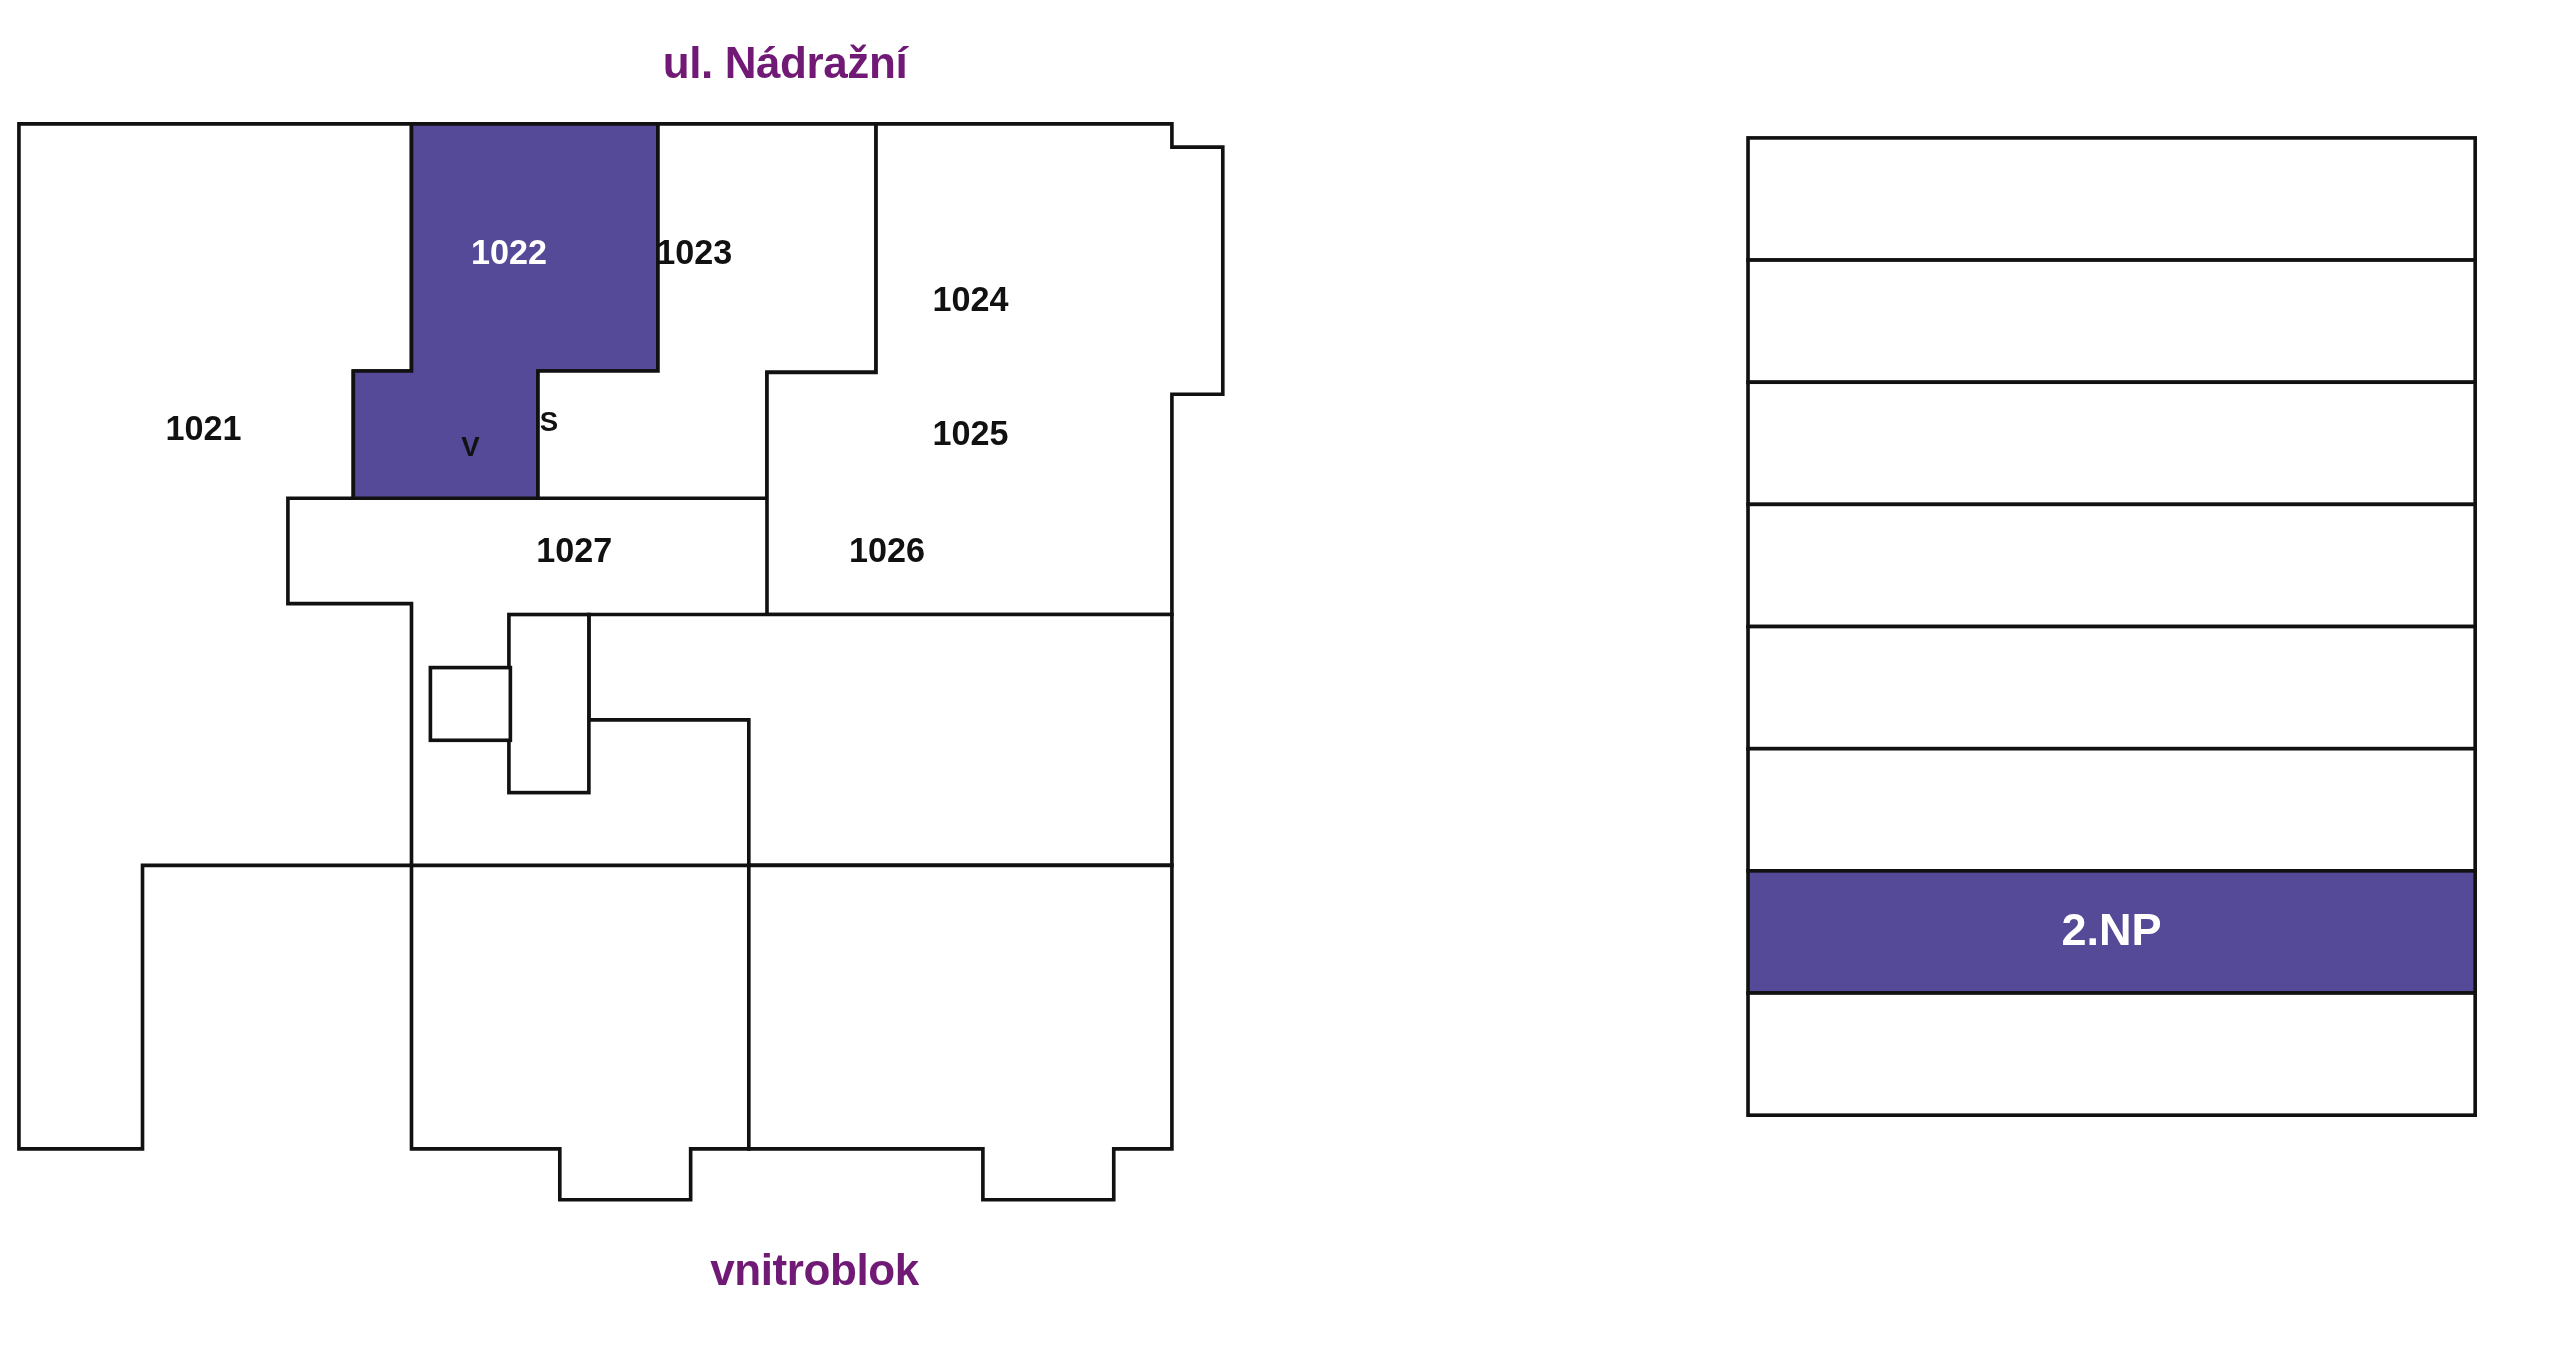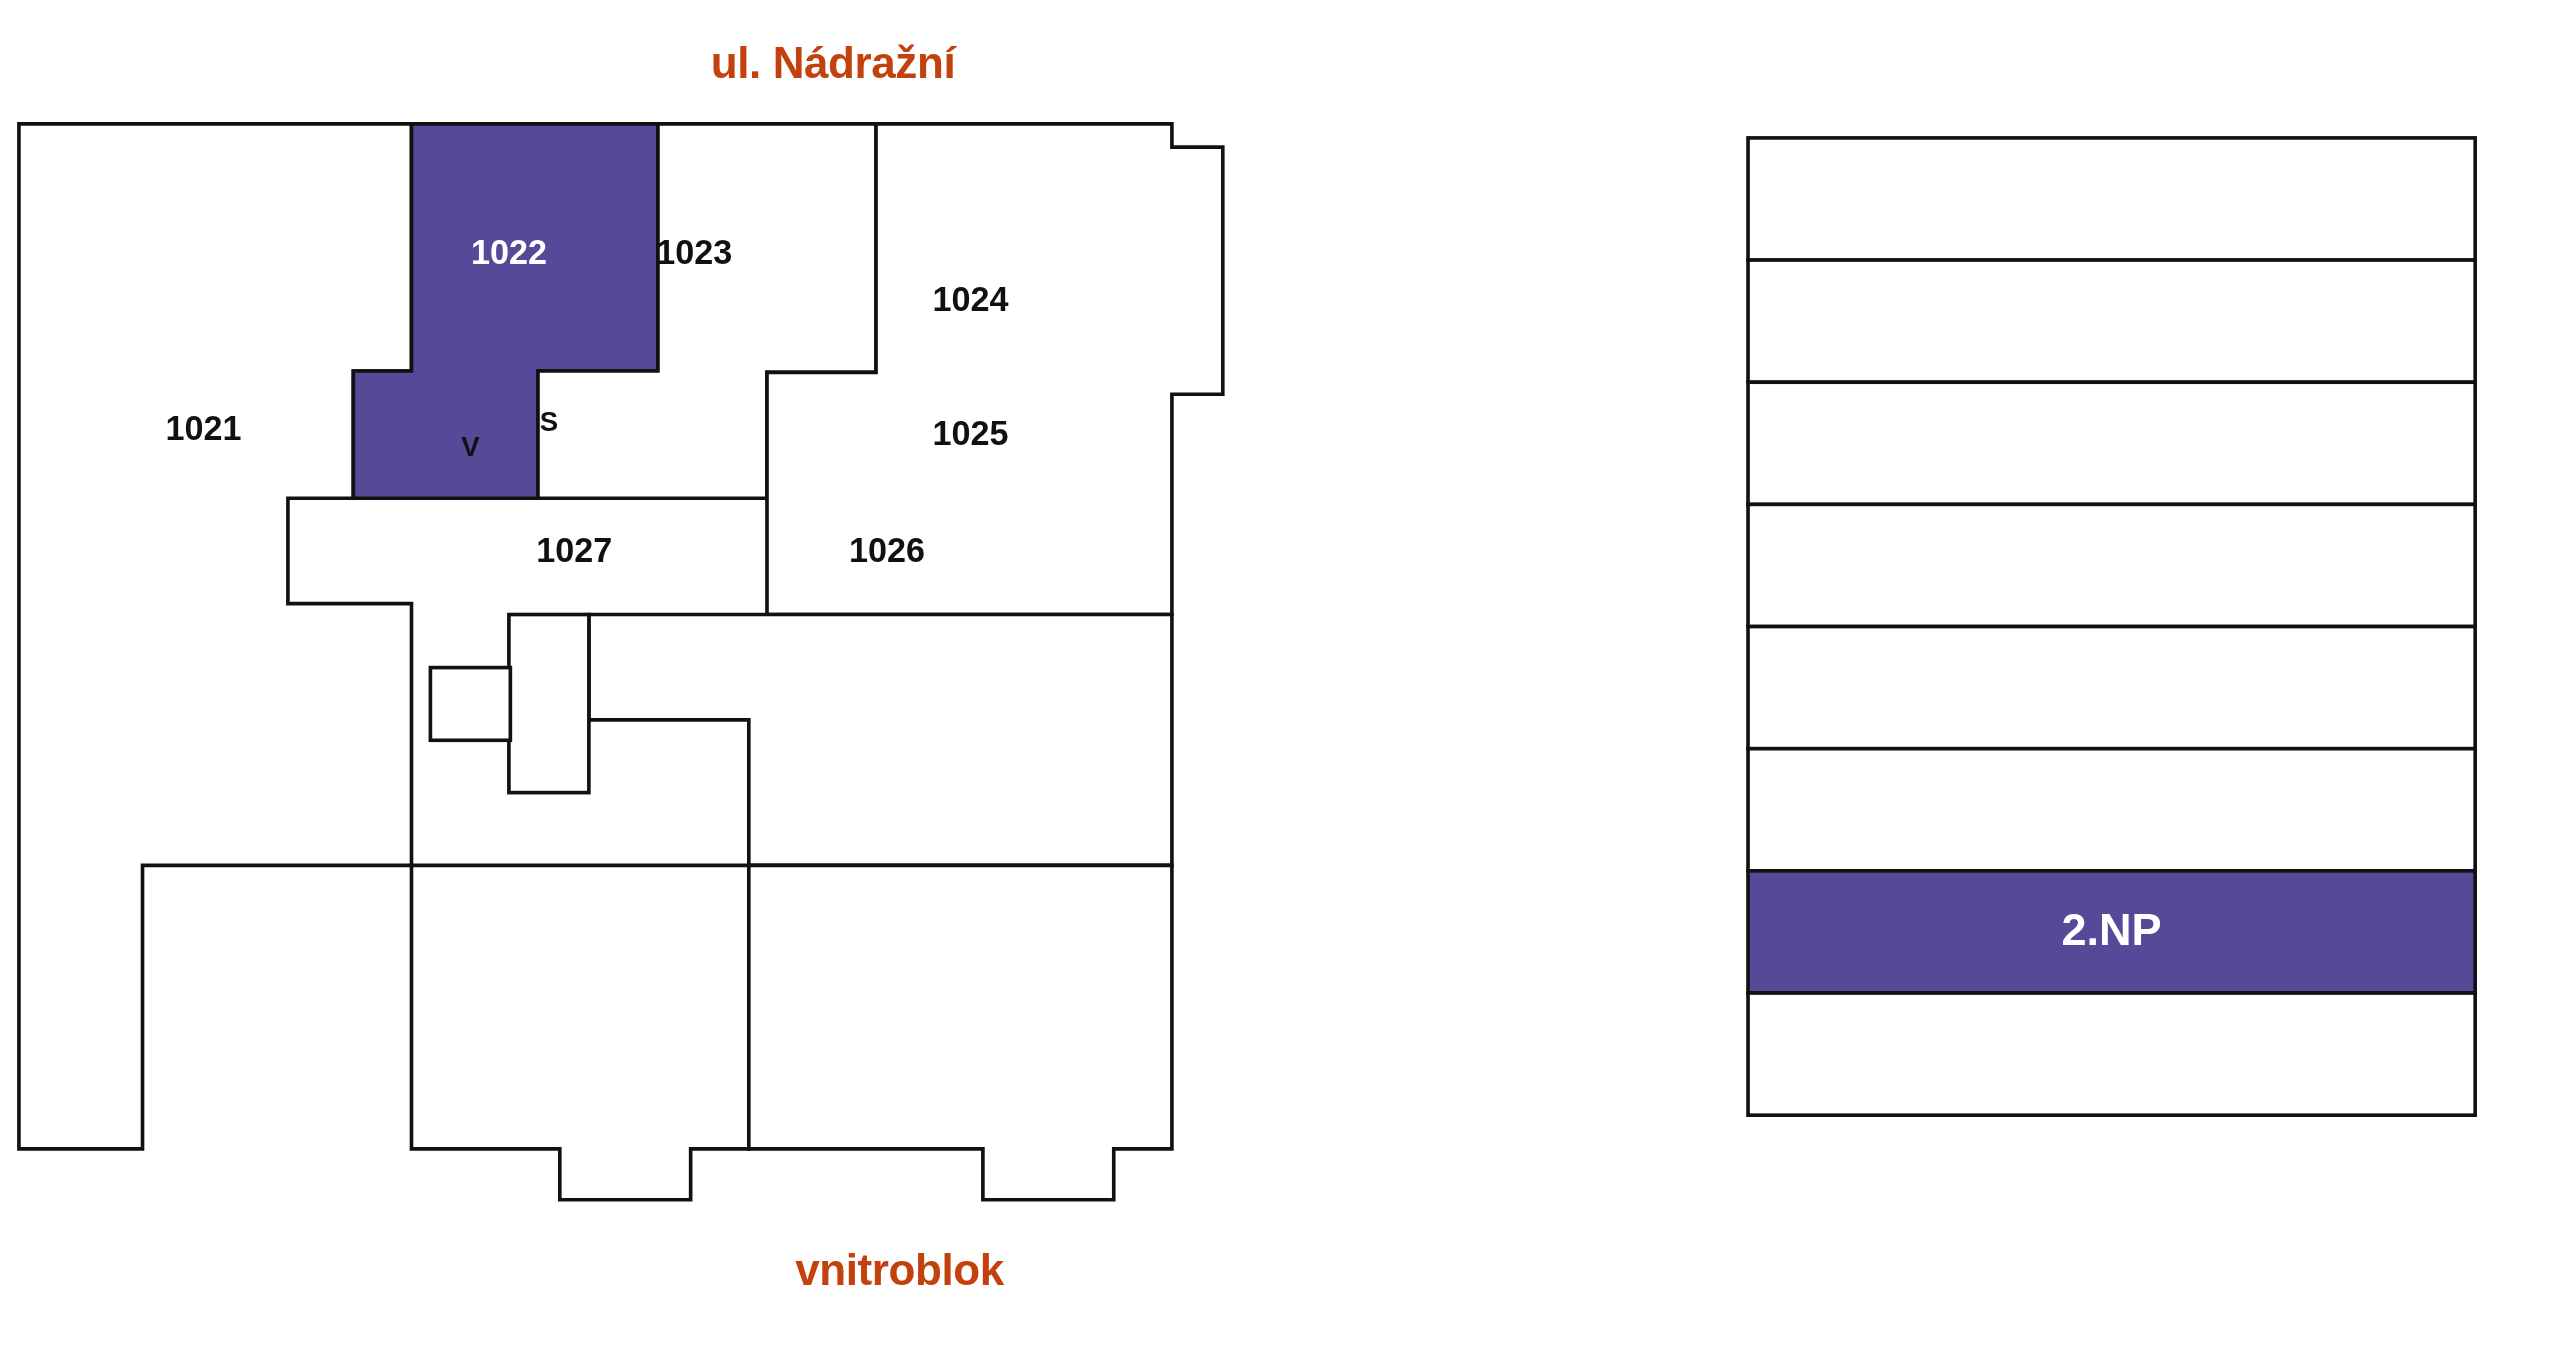--- a/index.html
+++ b/index.html
@@ -7,27 +7,26 @@
     width:2576px;height:1365px;
     font-family:"Liberation Sans","DejaVu Sans",sans-serif;
     overflow:hidden;position:relative;
   }
   .stage{position:absolute;left:0;top:0;width:2576px;height:1365px;}
 
   .street-label{
     position:absolute;
     font-size:44px;
     font-weight:bold;
-    color:#c2410c;
+    color:#701a75;
     letter-spacing:-0.4px;
     white-space:nowrap;
-    padding-left:48px;
   }
   #street-top{ left:0; top:38px; width:1570px; text-align:center; }
-  #street-bottom{ left:0; top:1245px; width:1629px; text-align:center;margin-left:37px; }
+  #street-bottom{ left:0; top:1245px; width:1629px; text-align:center; }
 
   svg{position:absolute;display:block;}
   #floorplan-svg{left:0;top:102px;}
   #floorstack-svg{left:1745px;top:135px;}
 
   .unit-shape{ fill:#ffffff; stroke:#111111; stroke-width:5; stroke-linejoin:miter; }
   .unit-shape.selected{ fill:#544a98; }
   .unit-label{
     font-family:"Liberation Sans","DejaVu Sans",sans-serif;
     font-size:47px; font-weight:bold; fill:#111111;

